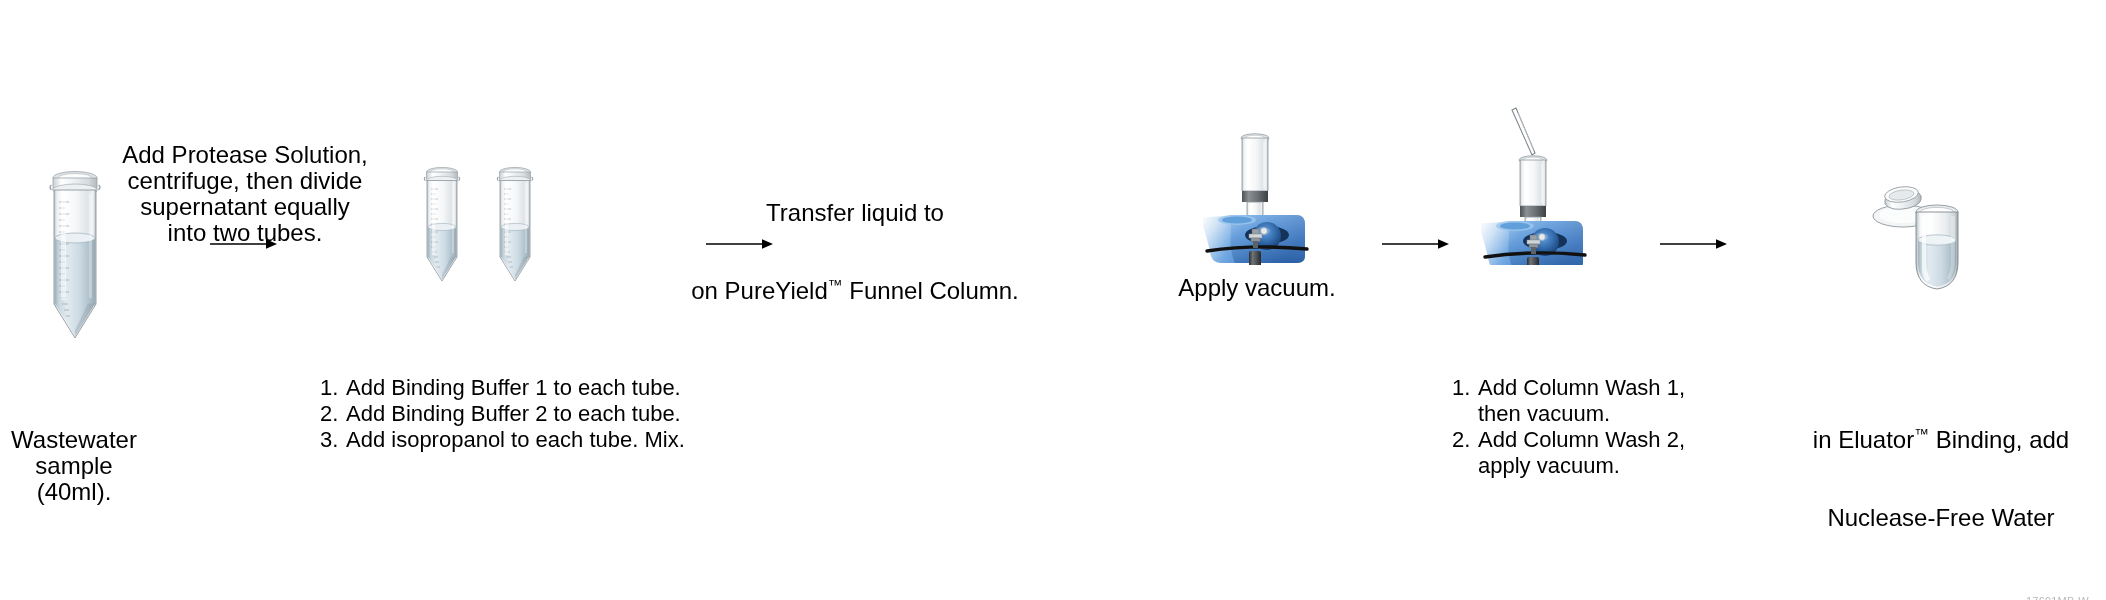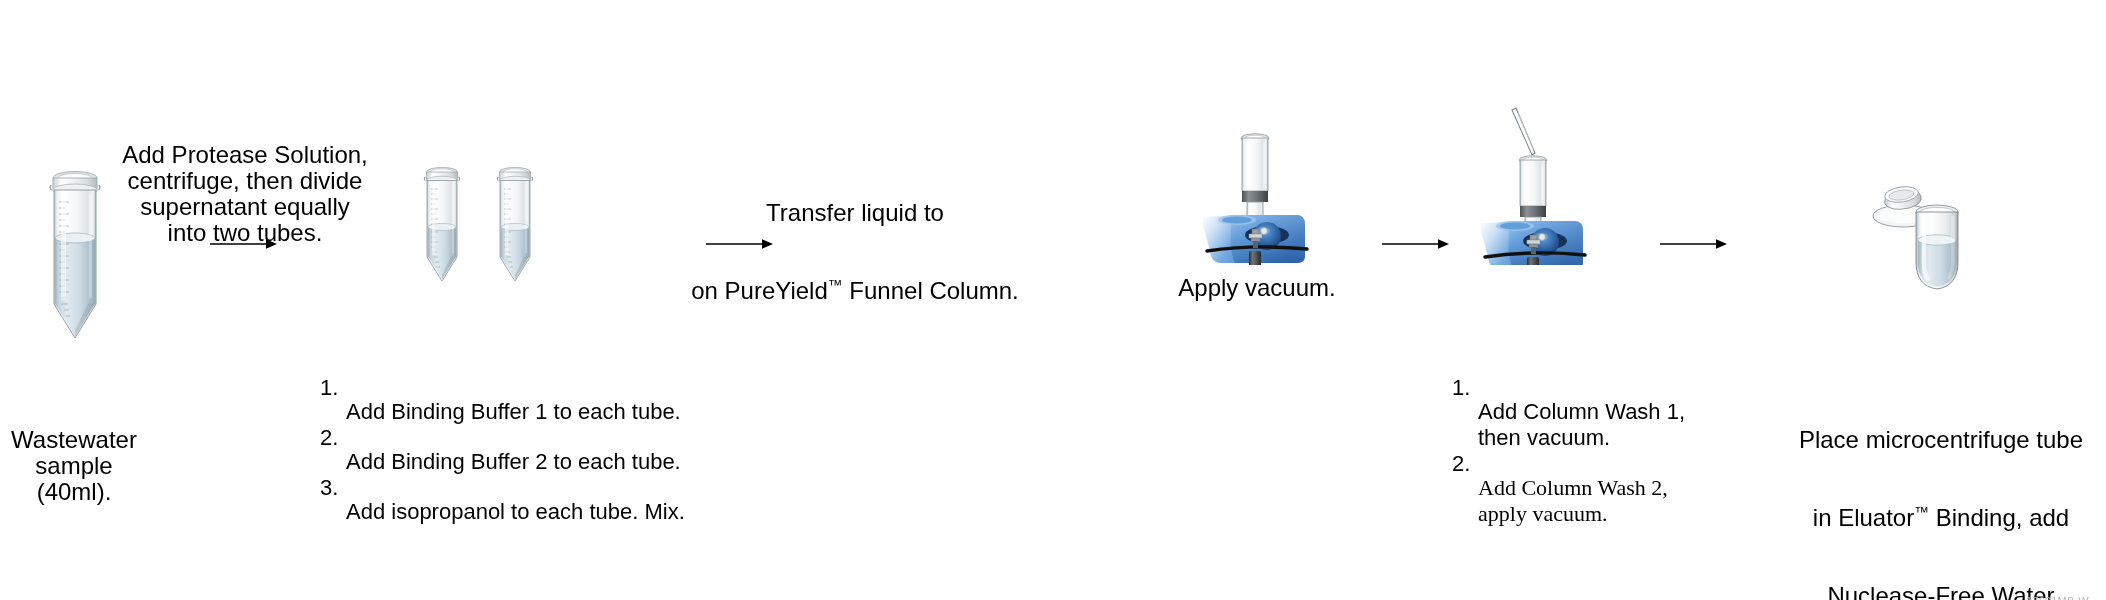--- a/index.html
+++ b/index.html
@@ -31,21 +31,21 @@
     position: absolute;
     font-size: 22px;
     line-height: 26px;
   }
   .numlist .li {
     display: flex;
     margin-bottom: 0px;
     white-space: pre;
   }
   .numlist .num { width: 26px; flex: 0 0 26px; }
-  .numlist .body { flex: 1 1 auto; margin-top: 24px; }
+  .numlist .body { flex: 1 1 auto; }
   .arrow { position: absolute; }
   .fig { position: absolute; }
   .code {
     position: absolute;
     font-size: 11px;
     color: #b9b9b9;
     letter-spacing: .2px;
     font-family: "Liberation Sans", sans-serif;
     margin-top: 28px;
   }
@@ -389,21 +389,21 @@
   </div>
 
   <div class="numlist lft" style="left:1452px; top:375px; width:300px;">
     <div class="li">
       <span class="num">1.</span>
       <span class="body" style="white-space:pre-line;">Add Column Wash 1,
 then vacuum.</span>
     </div>
     <div class="li">
       <span class="num">2.</span>
-      <span class="body" style="white-space:pre-line;font-family:Liberation Serif, serif;">Add Column Wash 2,
+      <span class="body" style="white-space:pre-line;">Add Column Wash 2,
 apply vacuum.</span>
     </div>
   </div>
 
   <div class="arrow" style="left:1660px; top:237px;">
     <svg width="68" height="14" viewBox="0 0 68 14">
       <line x1="0" y1="7" x2="56" y2="7" stroke="#000" stroke-width="1.7"></line>
       <path d="M56 2.2 L67 7 L56 11.8 Z" fill="#000"></path>
     </svg>
   </div>
@@ -436,21 +436,20 @@
         <path d="M63 82 L63 104 Q63 126 82 128.8 Q101 126 101 104 L101 82 Z" fill="url(#liqG)" opacity="0.95"></path>
         <ellipse cx="82" cy="82" rx="19" ry="5.2" fill="#eef3f6" stroke="#9fb0ba" stroke-width="0.7"></ellipse>
 
         <path d="M67 58 L67 110 Q67 120 72 124 L75 121 Q71 112 71 104 L71 58 Z" fill="#ffffff" opacity="0.7"></path>
         <path d="M96 58 L96 104 Q96 114 92 120 L95 122 Q100 114 100 104 L100 58 Z" fill="#ffffff" opacity="0.28"></path>
       </g>
     </svg>
   </div>
 
   <div class="txt ctr" style="left:1776px; top:375px; width:330px;">
-    <div>Place microcentrifuge tube</div>
     <div><span>in Eluator</span><sup class="tm">™</sup><span> Binding, add</span></div>
     <div>Nuclease-Free Water</div>
     
     
   </div>
 
   <div class="code" style="left:2026px; top:567px;">17691MB-W</div>
 
 </div>
 

